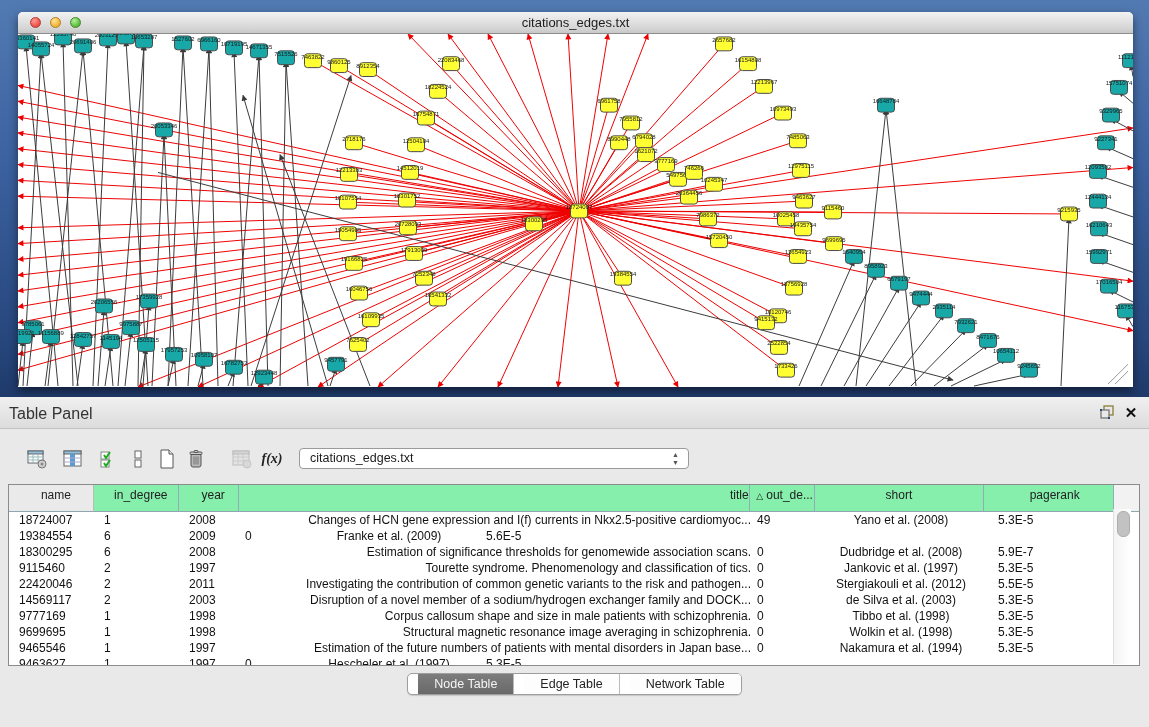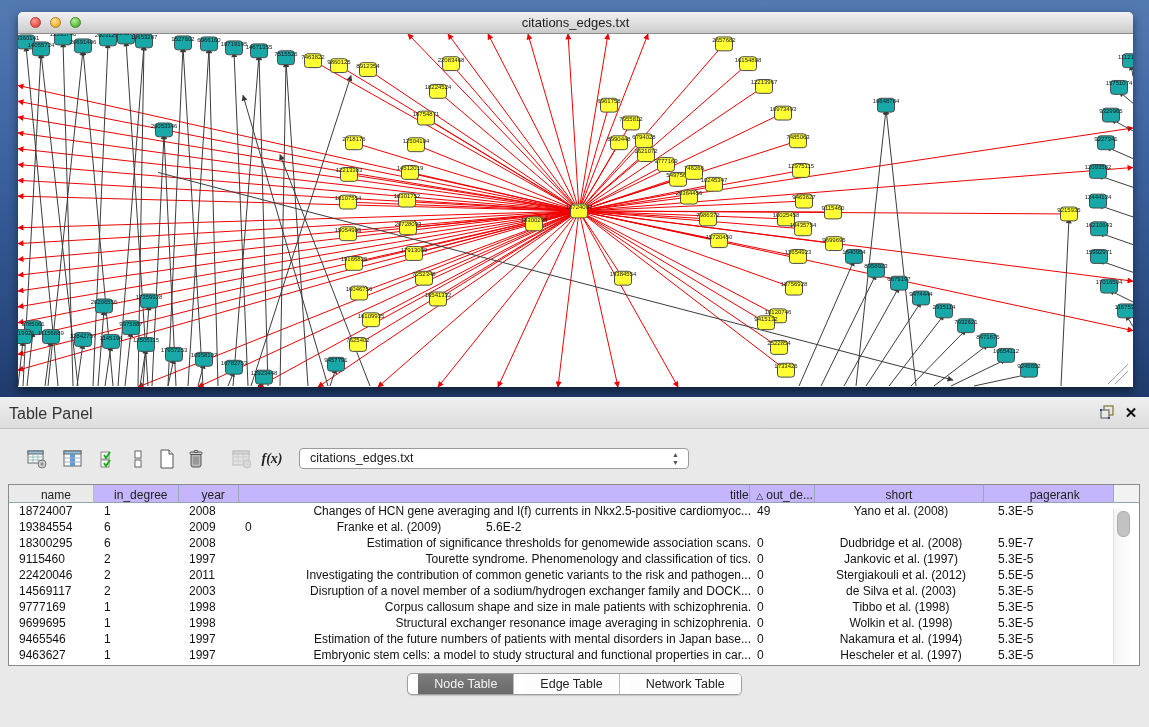--- a/index.html
+++ b/index.html
@@ -36,23 +36,23 @@
   .tbtn{position:absolute;top:9px;width:26px;height:26px;border:none;background:transparent;padding:0;}
   .tbtn svg{display:block;margin:auto;}
   .fx{font-size:14px;font-style:italic;font-weight:bold;color:#222;font-family:"Liberation Serif",serif;}
   .dropdown{position:absolute;left:287px;top:11px;width:390px;height:21px;background:#fff;
             border:1px solid #9a9a9a;border-radius:4px;box-sizing:border-box;
             font-size:12.5px;color:#1a1a1a;line-height:19px;padding-left:10px;}
   .dropdown .spin{position:absolute;right:9px;top:2px;font-size:7px;color:#555;line-height:8px;text-align:center;}
   
   .tbl{position:absolute;left:8px;top:87px;width:1132px;height:182px;background:#fff;
        border:1px solid #8b8b8b;box-sizing:border-box;overflow:hidden;}
-  .thead{display:flex;height:18px;}
+  .thead{display:flex;height:27px;}
   .th{box-sizing:border-box;border-right:1px solid #93adb8;border-bottom:1px solid #8fa6b0;
-      background:#c4b5fd;font-size:12px;color:#222;text-align:center;line-height:21px;
+      background:#86efac;font-size:12px;color:#222;text-align:center;line-height:21px;
       overflow:hidden;white-space:nowrap;}
   .th.gray{background:#eaeaea;border-right:1px solid #bbb;}
   .th.corner{background:#f2f2f2;border-right:none;}
   .tri{font-size:9px;margin-right:3px;}
   .trow{display:flex;height:16px;font-size:12px;color:#111;white-space:nowrap;}
   .td{box-sizing:border-box;overflow:hidden;line-height:16px;}
   .c0{width:85px;padding-left:10px;}
   .c1{width:85px;padding-left:10px;}
   .c2{width:60px;padding-left:10px;}
   .c3{width:512px;padding-left:8px;text-align:right;}
@@ -751,32 +751,32 @@
       <div class="th c4"><span class="tri">△</span><span>out_de...</span></div>
       <div class="th c5"><span>short</span></div>
       <div class="th c6"><span>pagerank</span></div>
       <div class="th corner c7"></div>
     </div>
     <div id="tbody">
         <div class="trow">
           <div class="td c0">18724007</div>
           <div class="td c1">1</div>
           <div class="td c2">2008</div>
-          <div class="td c3">Changes of HCN gene averaging and I(f) currents in Nkx2.5-positive cardiomyoc...</div>
+          <div class="td c3">Changes of HCN gene expression and I(f) currents in Nkx2.5-positive cardiomyoc...</div>
           <div class="td c4">49</div>
           <div class="td c5">Yano et al. (2008)</div>
           <div class="td c6">5.3E-5</div>
         </div>
         <div class="trow">
           <div class="td c0">19384554</div>
           <div class="td c1">6</div>
           <div class="td c2">2009</div>
           <div class="td c4">0</div>
           <div class="td c5">Franke et al. (2009)</div>
-          <div class="td c6">5.6E-2</div>
+          <div class="td c6">5.6E-5</div>
         </div>
         <div class="trow">
           <div class="td c0">18300295</div>
           <div class="td c1">6</div>
           <div class="td c2">2008</div>
           <div class="td c3">Estimation of significance thresholds for genomewide association scans.</div>
           <div class="td c4">0</div>
           <div class="td c5">Dudbridge et al. (2008)</div>
           <div class="td c6">5.9E-7</div>
         </div>
@@ -813,39 +813,38 @@
           <div class="td c2">1998</div>
           <div class="td c3">Corpus callosum shape and size in male patients with schizophrenia.</div>
           <div class="td c4">0</div>
           <div class="td c5">Tibbo et al. (1998)</div>
           <div class="td c6">5.3E-5</div>
         </div>
         <div class="trow">
           <div class="td c0">9699695</div>
           <div class="td c1">1</div>
           <div class="td c2">1998</div>
-          <div class="td c3">Structural exchanger resonance image averaging in schizophrenia.</div>
+          <div class="td c3">Structural magnetic resonance image averaging in schizophrenia.</div>
           <div class="td c4">0</div>
           <div class="td c5">Wolkin et al. (1998)</div>
           <div class="td c6">5.3E-5</div>
         </div>
         <div class="trow">
           <div class="td c0">9465546</div>
           <div class="td c1">1</div>
           <div class="td c2">1997</div>
           <div class="td c3">Estimation of the future numbers of patients with mental disorders in Japan base...</div>
           <div class="td c4">0</div>
           <div class="td c5">Nakamura et al. (1994)</div>
           <div class="td c6">5.3E-5</div>
         </div>
         <div class="trow">
           <div class="td c0">9463627</div>
           <div class="td c1">1</div>
           <div class="td c2">1997</div>
-          <div class="td c3">Embryonic stem cells: a model to study structural and functional properties in car...</div>
           <div class="td c4">0</div>
           <div class="td c5">Hescheler et al. (1997)</div>
           <div class="td c6">5.3E-5</div>
         </div>
       </div>
     <div class="vscroll">
       <div class="vthumb"></div>
     </div>
   </div>
 

